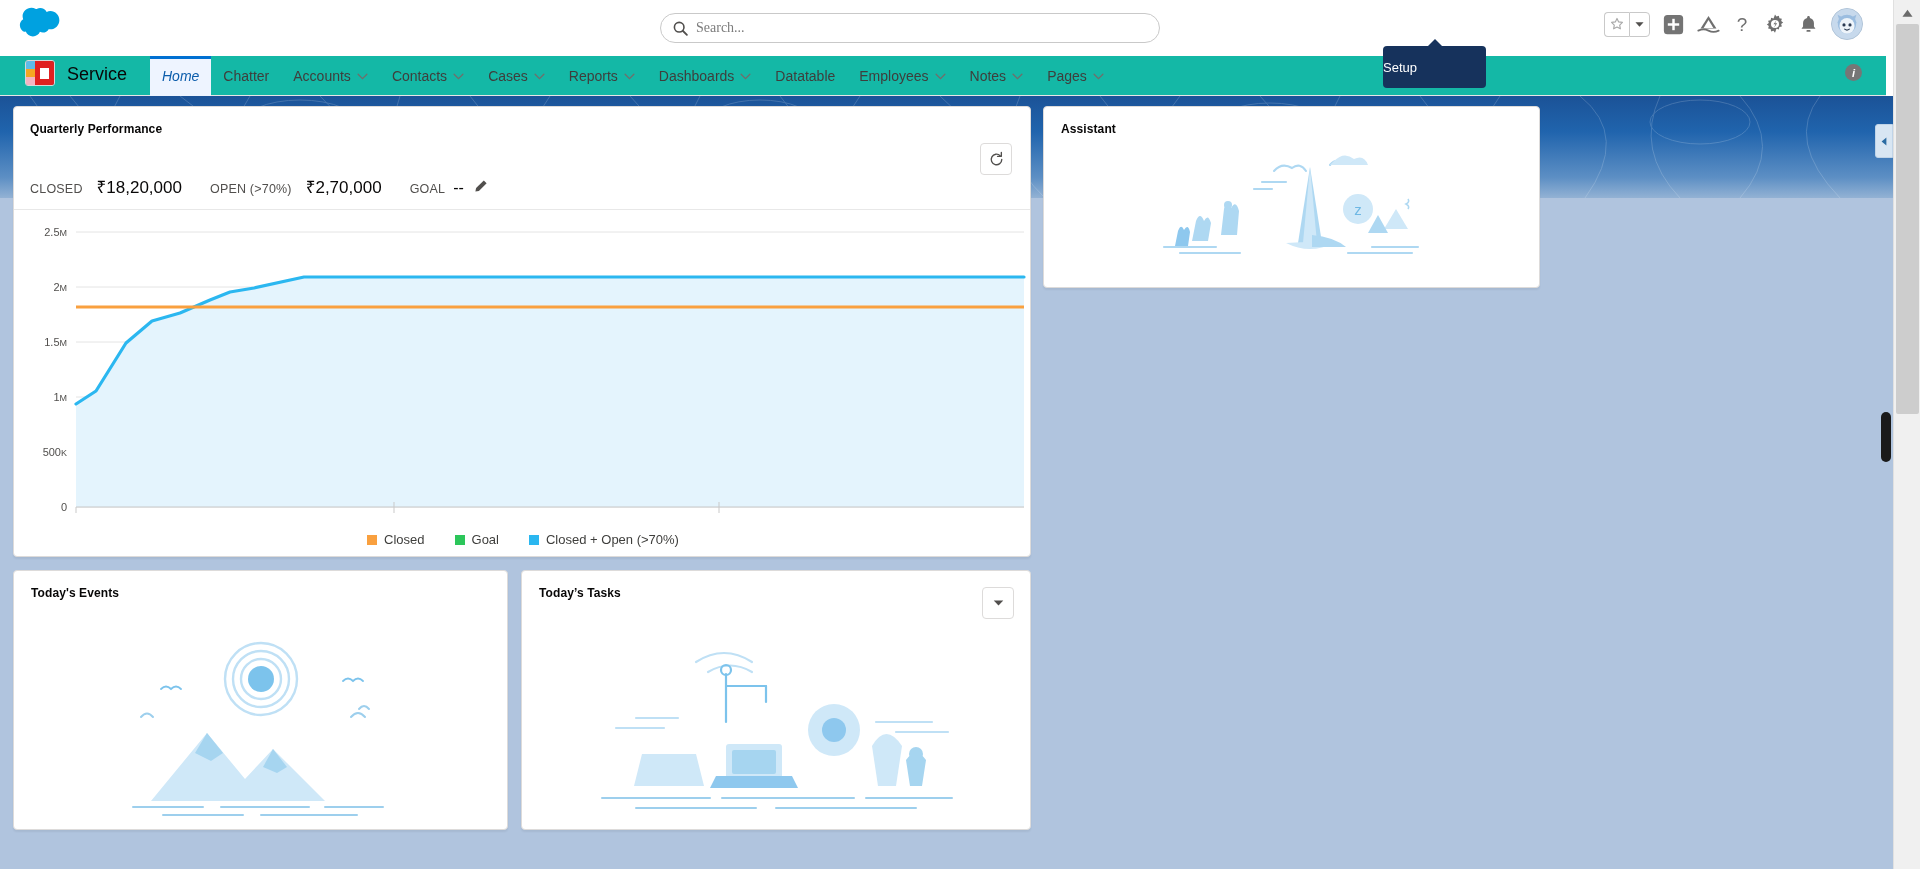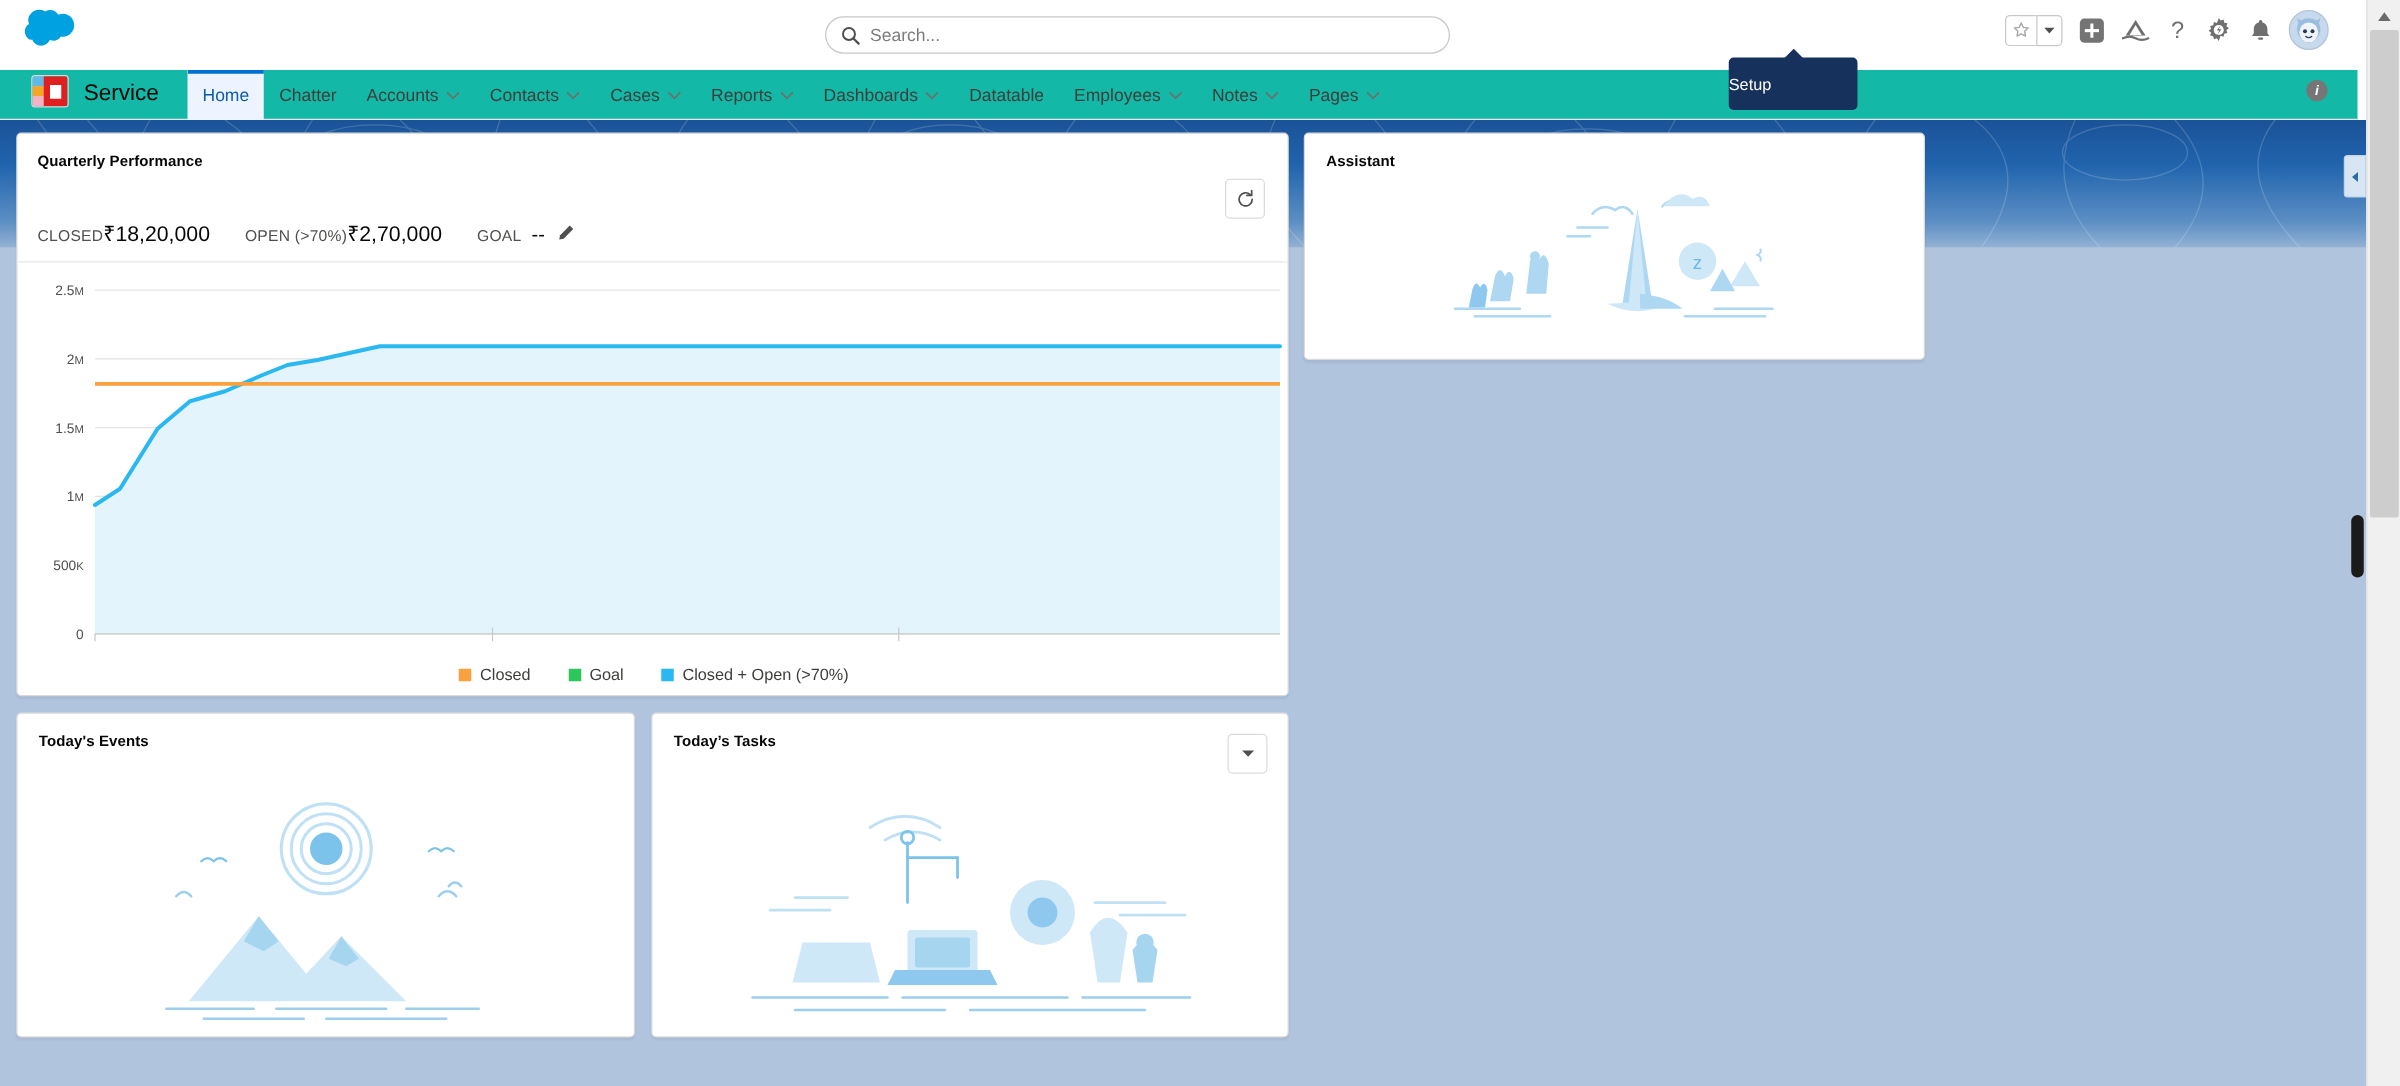--- a/index.html
+++ b/index.html
@@ -30,21 +30,21 @@
   .search-box {
     width: 100%; height: 100%;
     border: 1px solid #c9c9c9; border-radius: 17px;
     background: #fff;
     display: flex; align-items: center;
     padding: 0 12px;
   }
   .search-icon { width: 15px; height: 15px; margin-right: 8px; flex: none; }
   .search-input {
     border: none; outline: none; background: transparent;
-    font-family: Liberation Sans, sans-serif;
+    font-family: Liberation Serif, serif;
     font-size: 14px; color: #514f4d; width: 100%;
   }
   .search-input::placeholder { color: #7c7c7c; }
 
   .header-icons {
     position: absolute; right: 30px; top: 8px;
     display: flex; align-items: center; gap: 13px;
   }
   .fav-group { display: flex; align-items: center; }
   .fav-star-btn {
@@ -123,20 +123,21 @@
   .nav-item {
     display: flex; align-items: center; gap: 6px;
     padding: 0 12px; height: 40px;
     font-size: 14px; color: #3e3e3c; cursor: pointer;
     position: relative; white-space: nowrap;
   }
   .nav-item.active {
     background: #eef4ff;
     box-shadow: inset 0 3px 0 0 #0070d2;
     color: #0b5cab;
+    font-style: italic;
   }
   .nav-caret { width: 11px; height: 7px; flex: none; }
 
   
   .main-bg {
     position: absolute; top: 96px; left: 0;
     width: 1893px; height: 773px;
     background: #b0c4de;
     overflow: hidden;
   }
@@ -177,21 +178,21 @@
   }
   .qp-stats {
     position: absolute; left: 16px; top: 68px;
     display: flex; align-items: baseline; gap: 0;
   }
   .stat-label {
     font-size: 12.5px; color: #514f4d;
     text-transform: uppercase; letter-spacing: .2px;
   }
   .stat-value {
-    font-size: 17px; color: #080707; margin-left: 0;
+    font-size: 17px; color: #080707; margin-left: 14px;
   }
   .stat-gap { width: 28px; }
   .goal-dash { font-size: 16px; color: #080707; margin-left: 8px; }
   .edit-pencil { margin-left: 10px; cursor: pointer; }
   .qp-divider {
     position: absolute; left: 0; top: 102px;
     width: 100%; height: 1px; background: #e8e8e8;
   }
   #qp-chart { position: absolute; left: 0; top: 110px; width: 1018px; height: 300px; }
   .legend {

